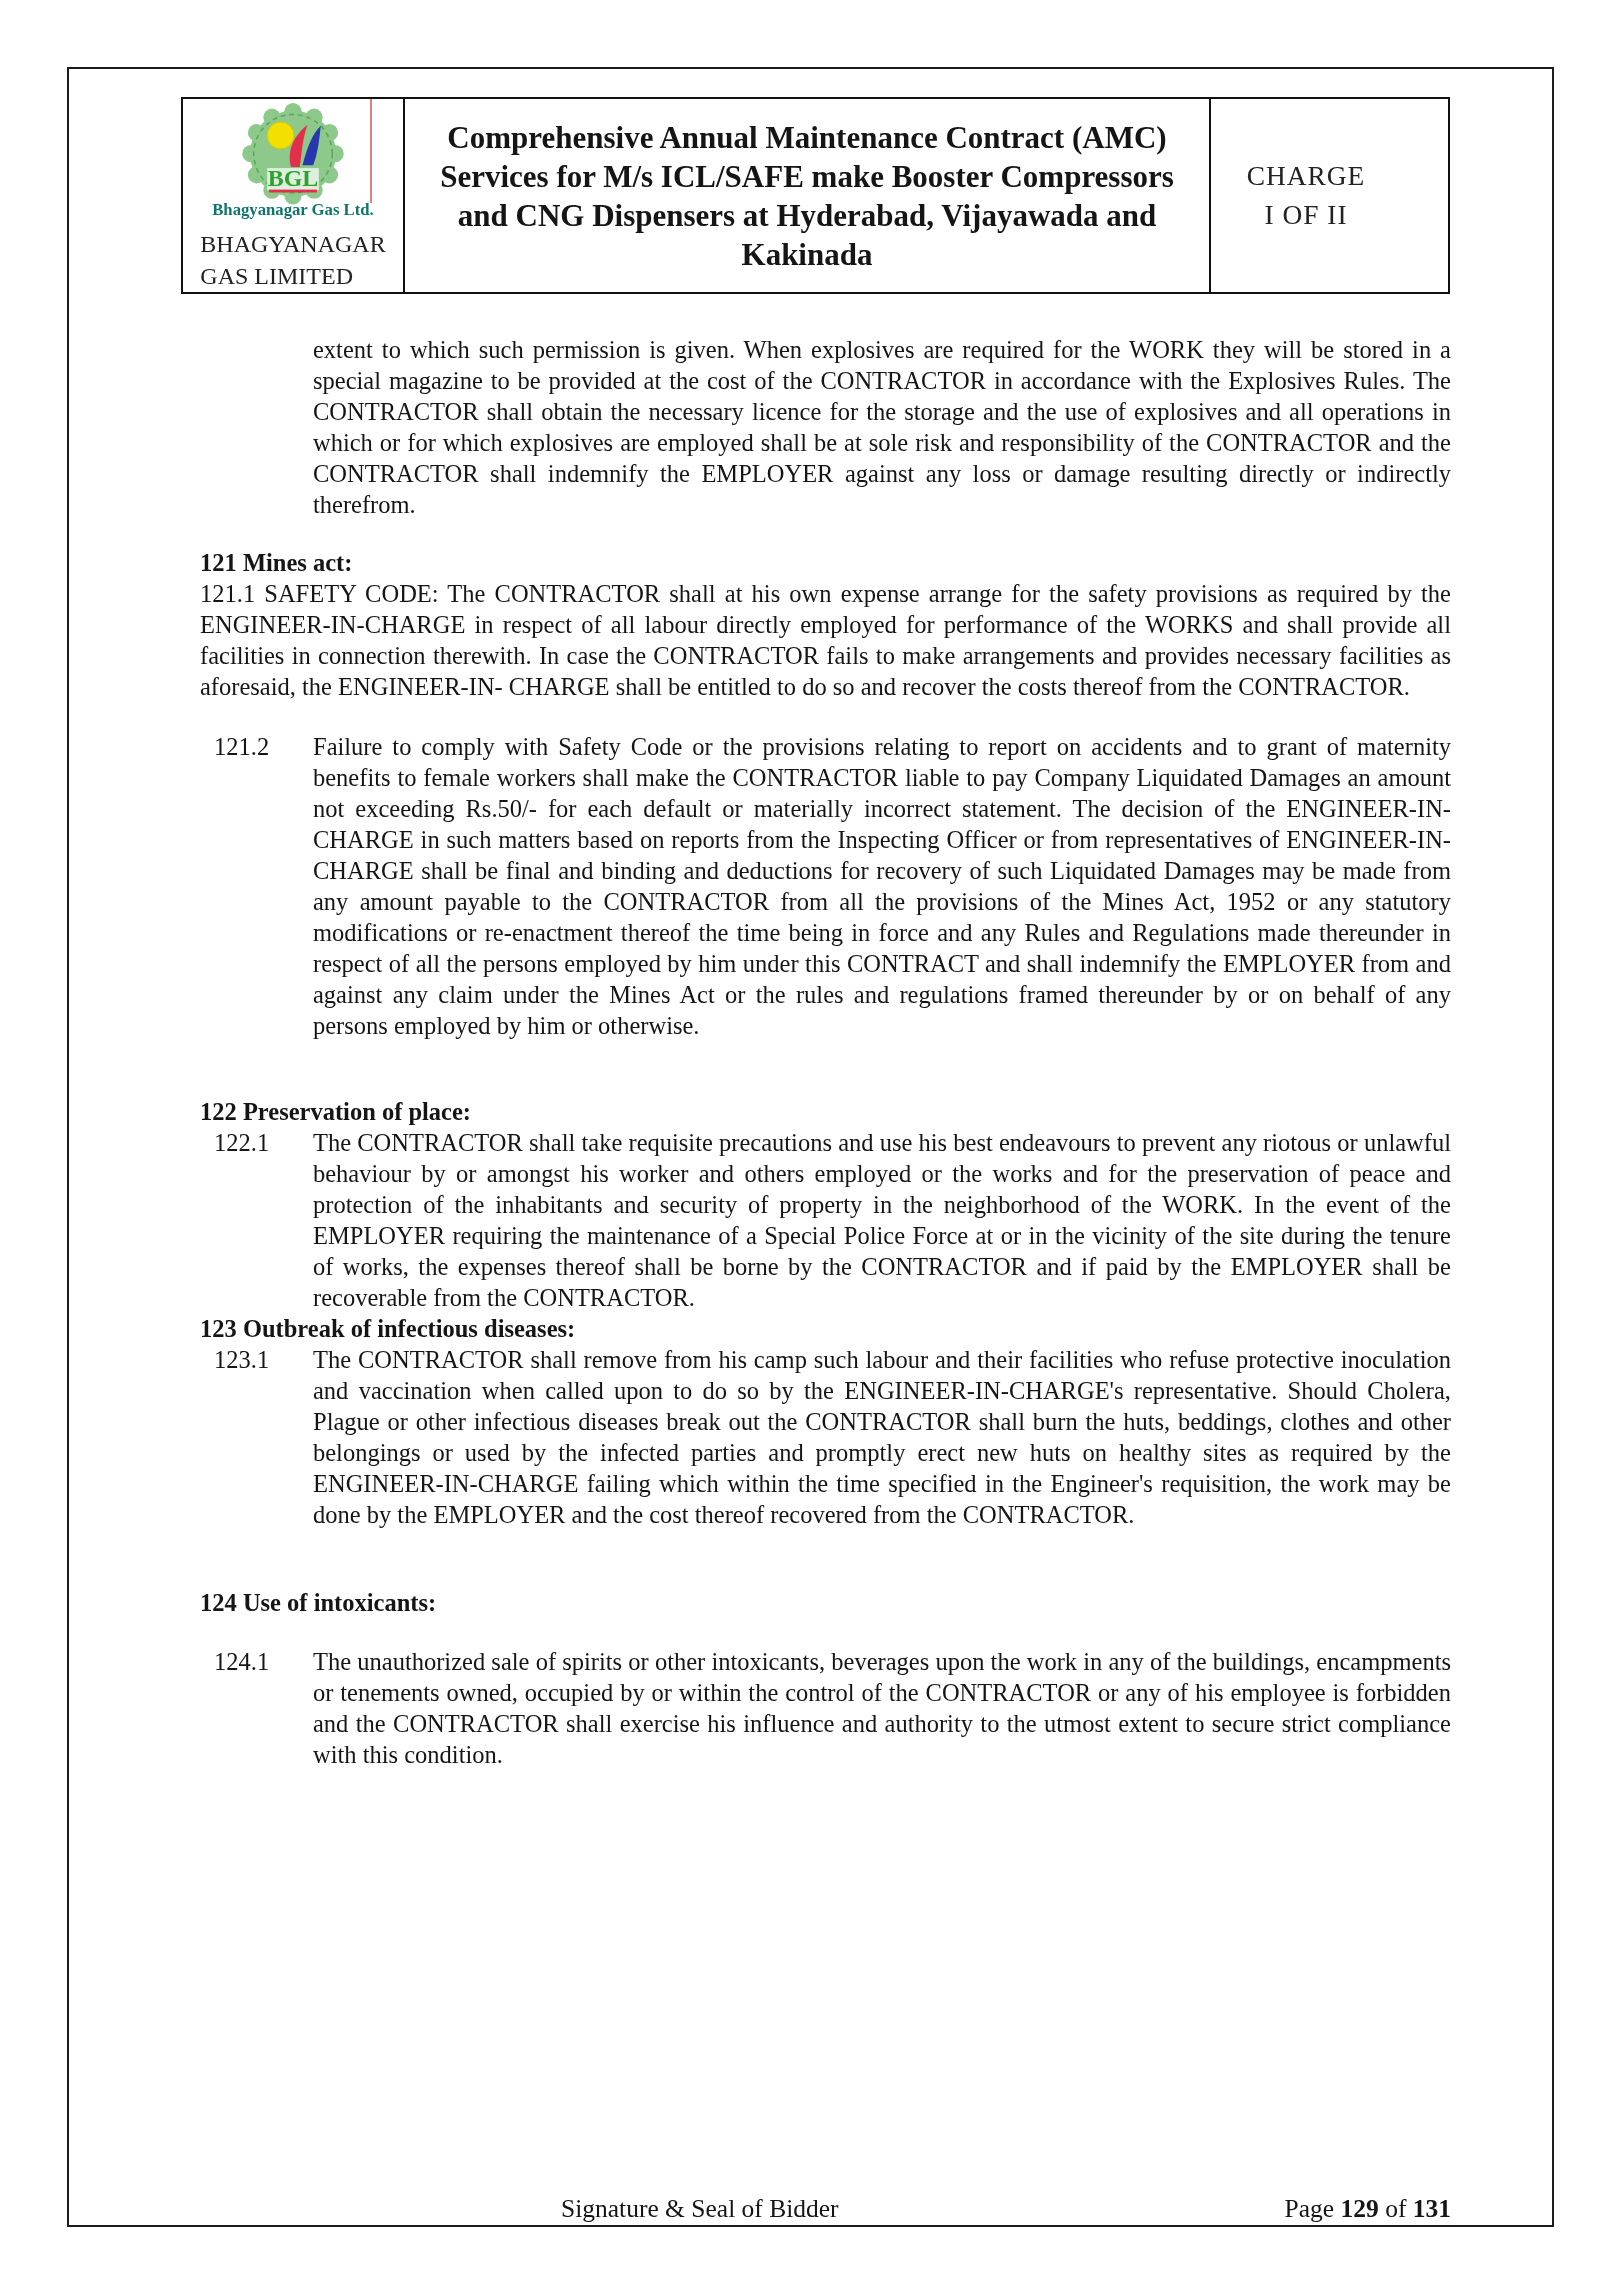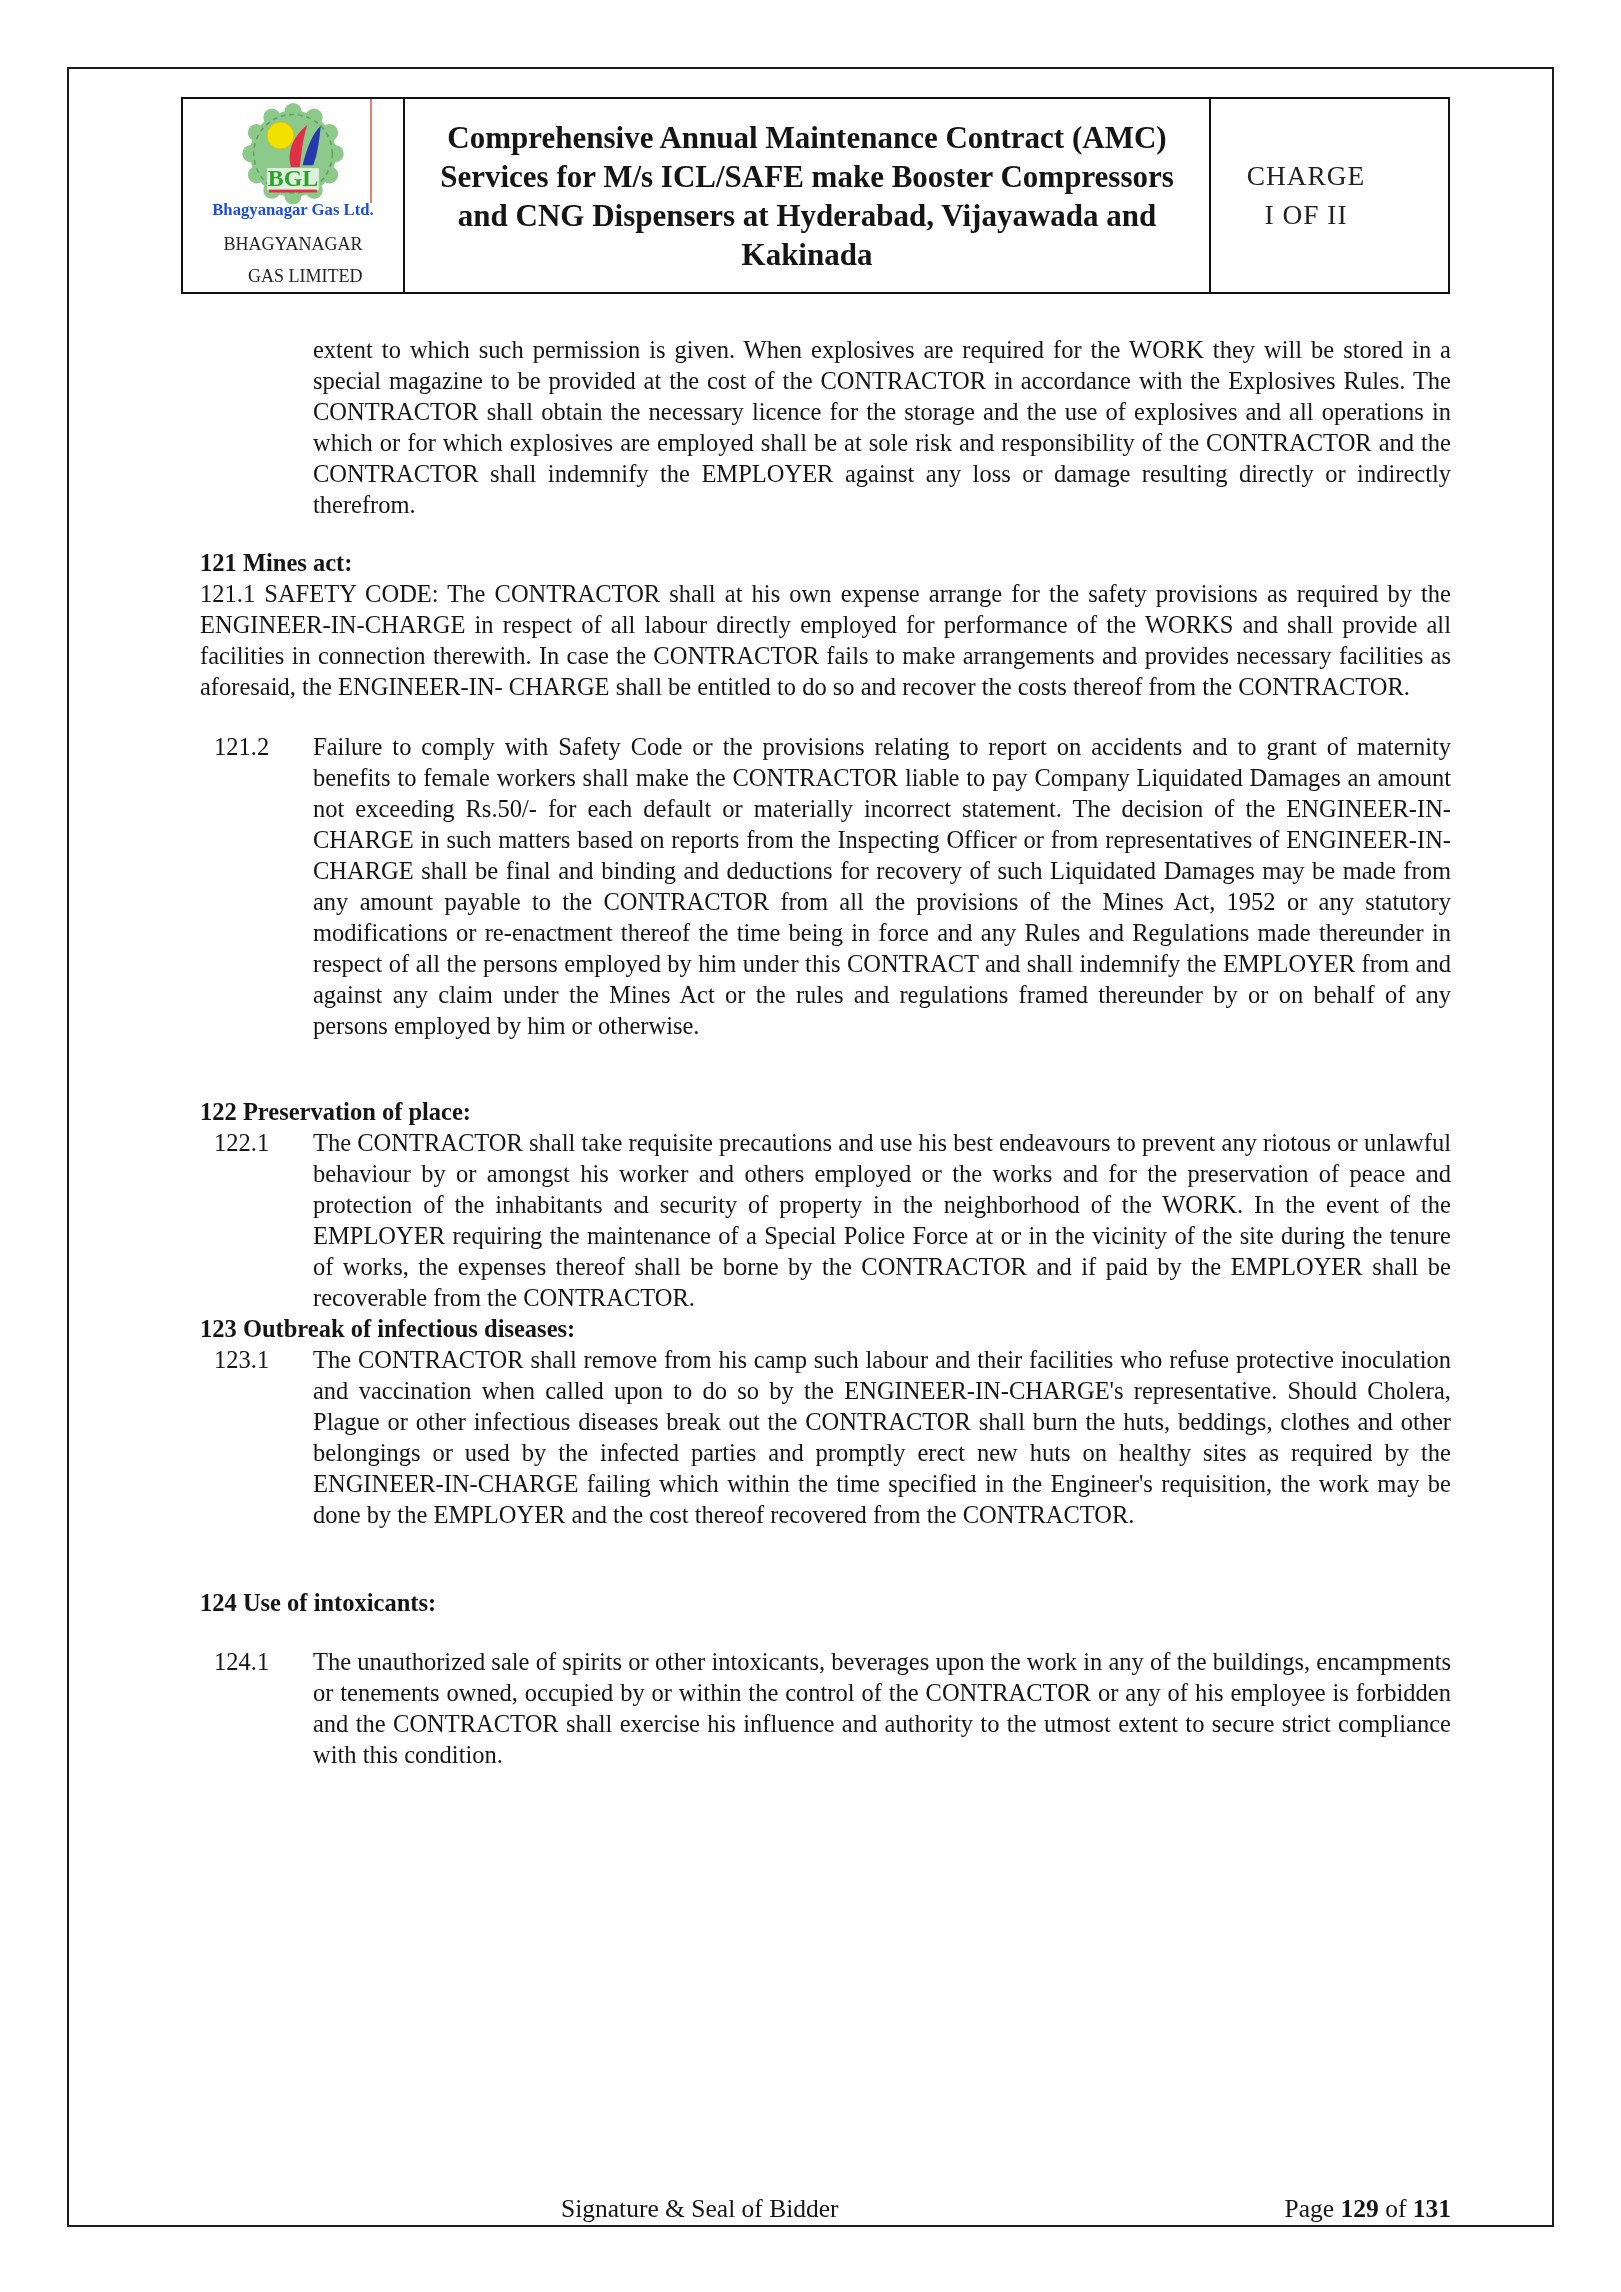--- a/index.html
+++ b/index.html
@@ -15,22 +15,22 @@
   
   .header-table {
     position:absolute; left:181px; top:97px; width:1269px; height:197px;
     display:flex; border:2.9px solid #111;
   }
   .cell { height:100%; }
   .logo-cell {
     width:222px; border-right:2.9px solid #111; position:relative;
     display:flex; flex-direction:column; align-items:center; padding-top:2.9px;
   }
-  .logo-caption { font-size:16.7px; font-weight:bold; color:#1d4ed8; line-height:17.6px; margin-top:-3.9px; }
-  .company-name { font-size:18px; line-height:32px; text-align:right; color:#222; margin-top:9px; }
+  .logo-caption { font-size:16.7px; font-weight:bold; color:#0f766e; line-height:17.6px; margin-top:-3.9px; }
+  .company-name { font-size:24px; line-height:32px; text-align:left; color:#222; margin-top:9px; }
   .red-line { position:absolute; left:187px; top:0; width:2px; height:104px; background:#e0807d; }
   .title-cell {
     width:806px; border-right:2.9px solid #111;
     display:flex; flex-direction:column; justify-content:center; align-items:center;
     text-align:center; font-weight:bold; font-size:31px; line-height:39px; padding:0 7.8px;
   }
   .volume-cell {
     width:190px; display:flex; align-items:center; justify-content:center;
     text-align:center; font-size:27.4px; line-height:39px; letter-spacing:1px; color:#222;
   }

